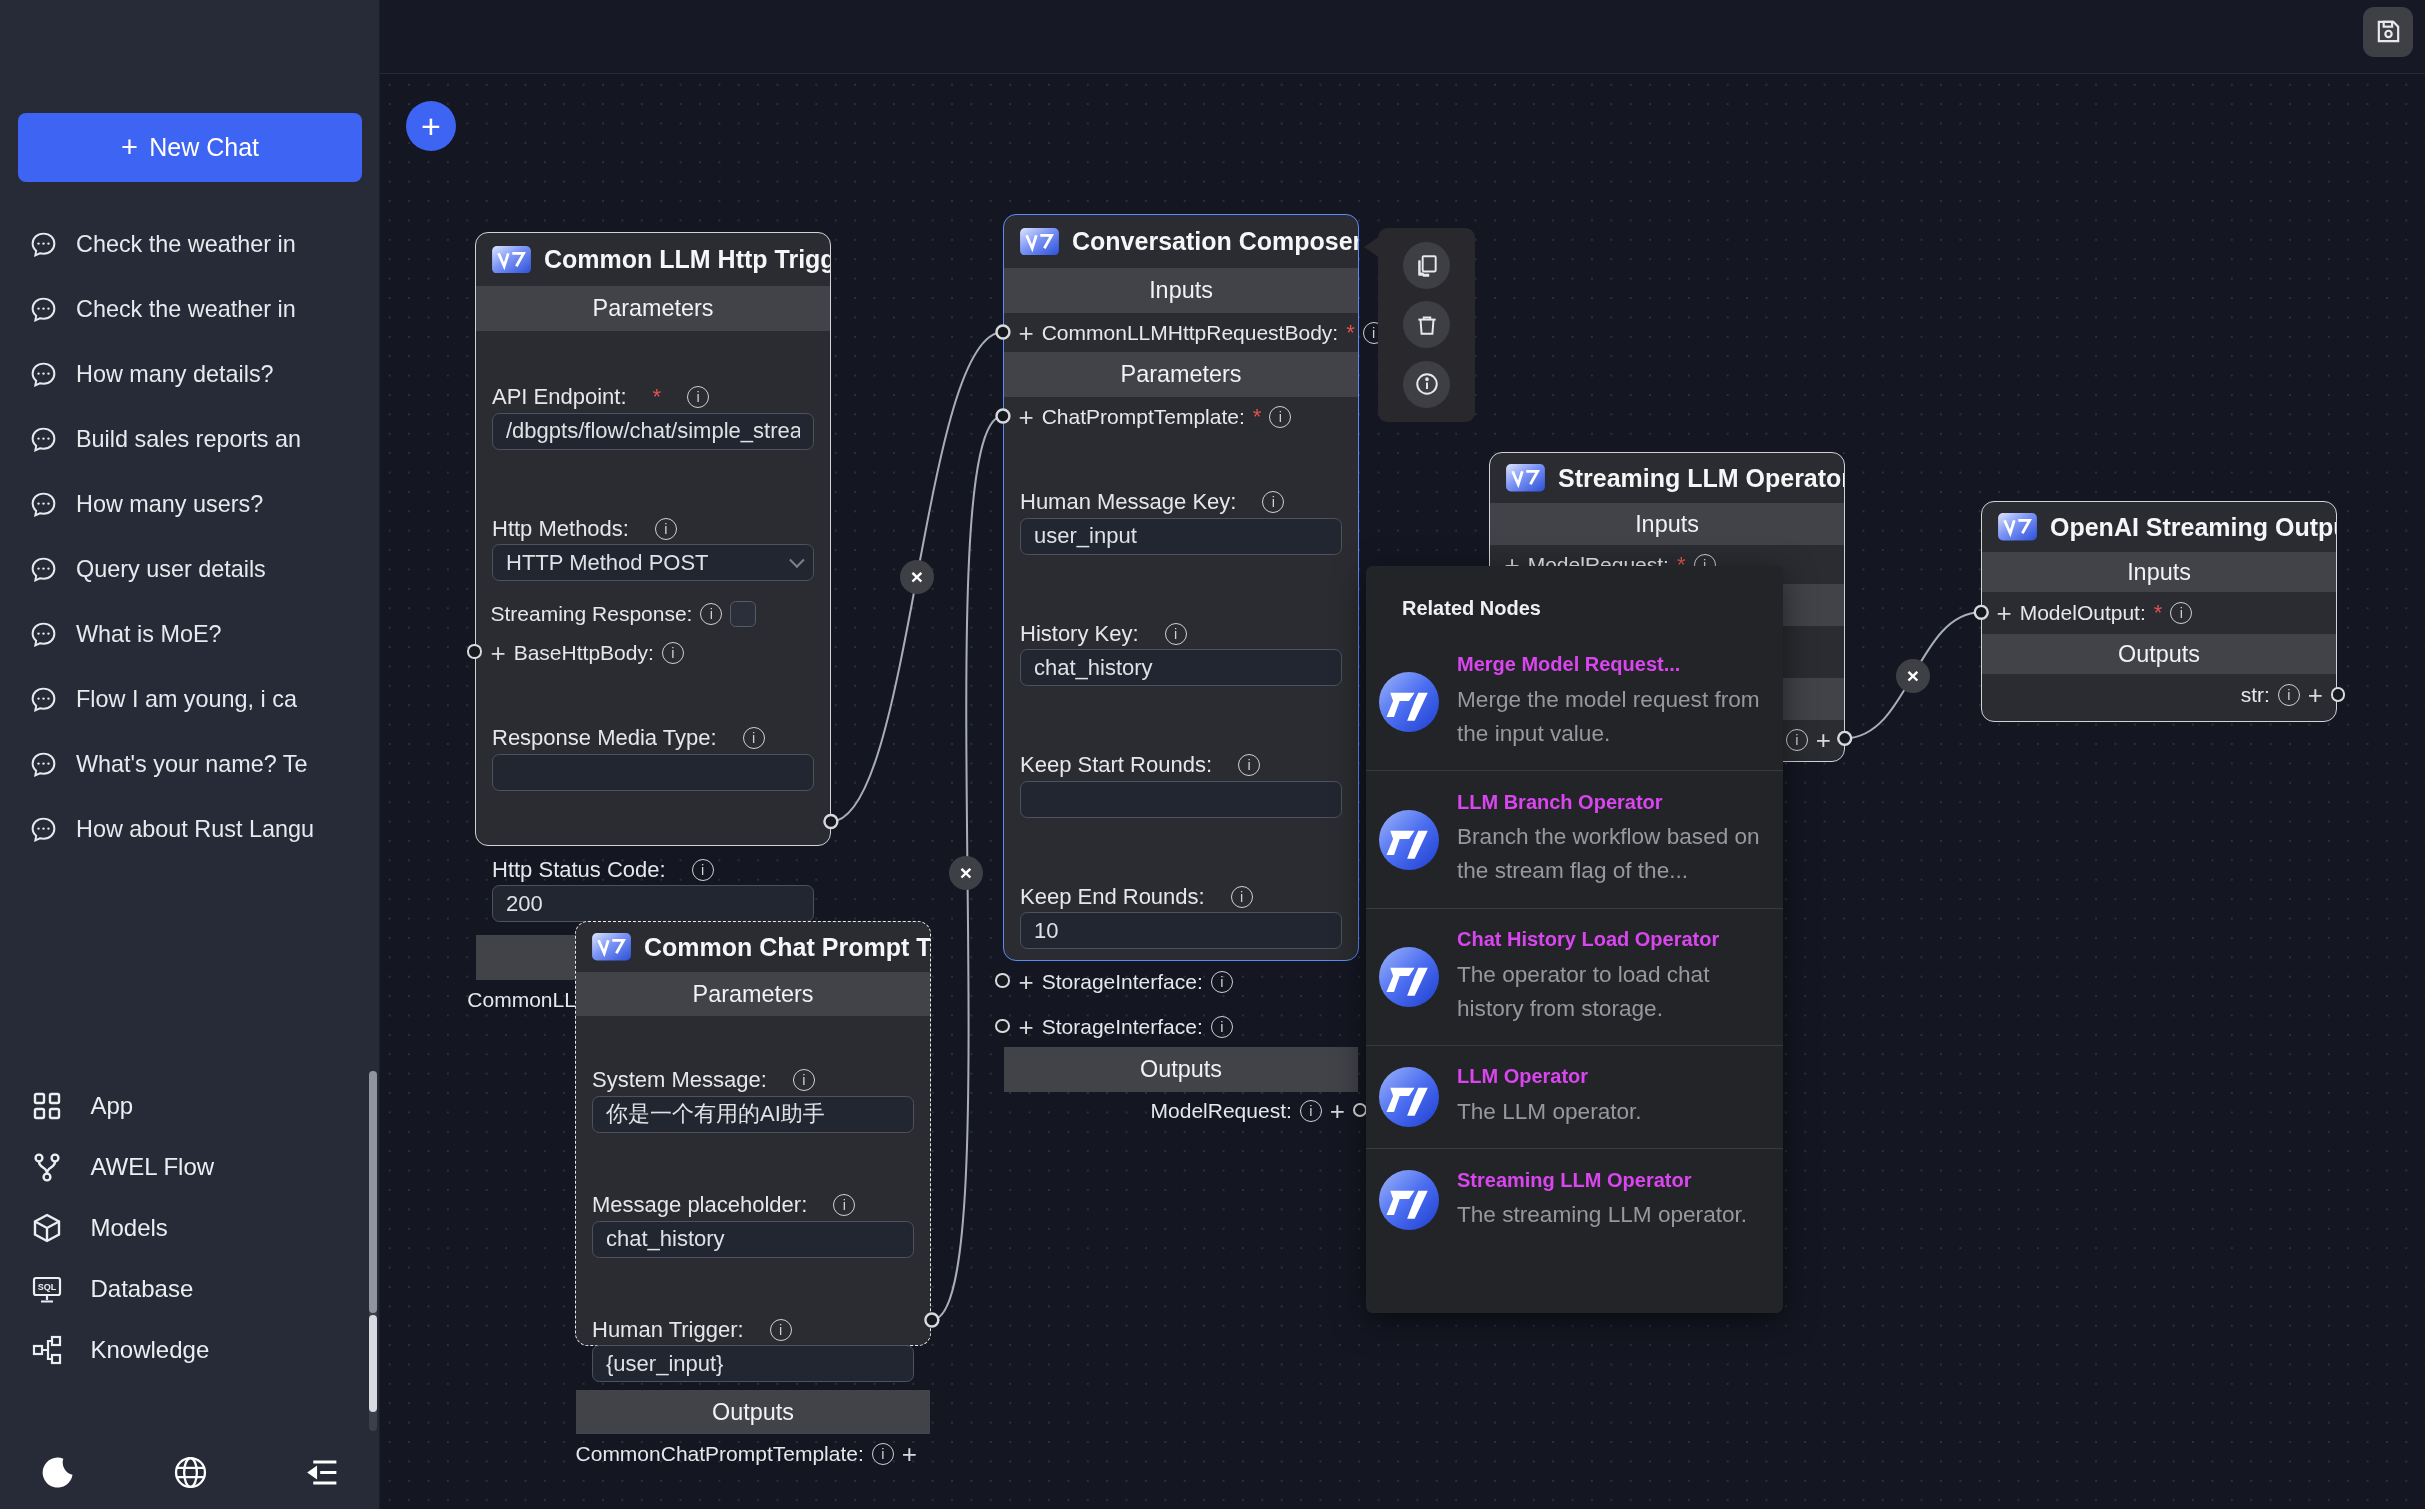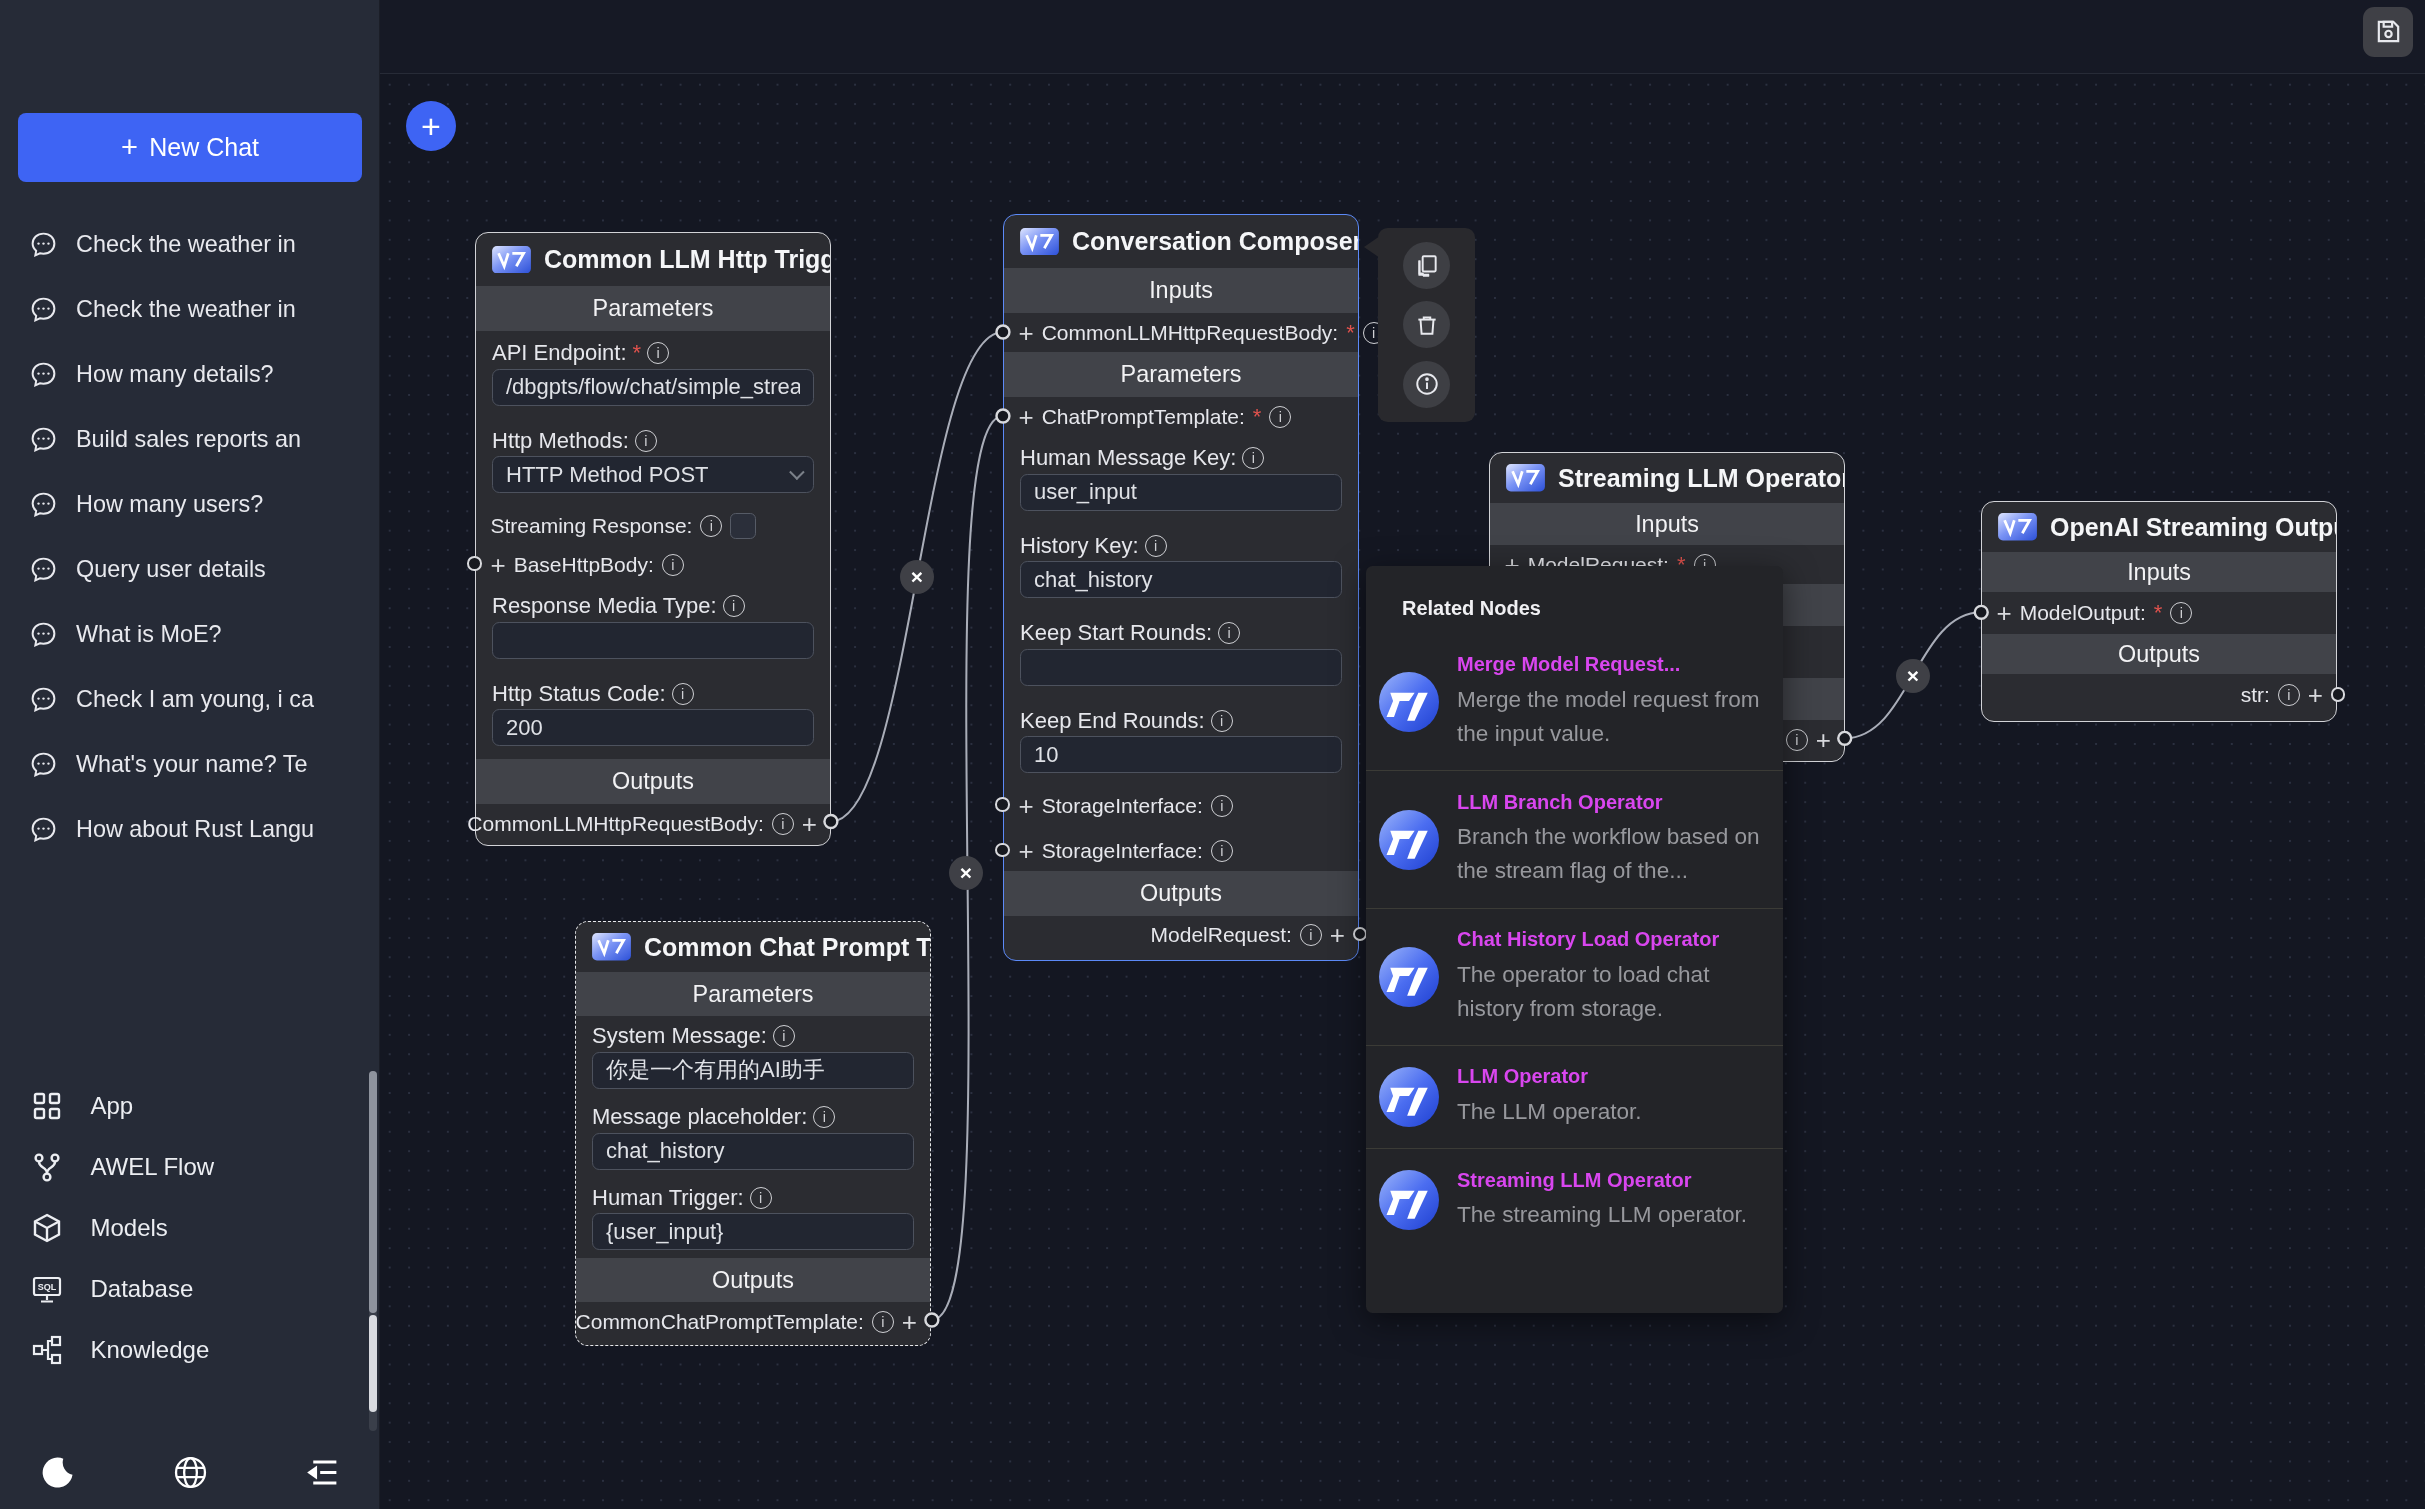--- a/index.html
+++ b/index.html
@@ -43,21 +43,21 @@
   .node { position:absolute; background:#2b2c31; border:1.6px solid #d2d3d7; border-radius:13px; z-index:3; }
   .node.selected { border-color:#5c8af8; }
   .node.dashed { border:1.6px dashed #e8e9ec; }
   .nhead { display:flex; align-items:center; gap:13px; padding:0 16px; color:#f5f6f8; font-size:25px; font-weight:bold; white-space:nowrap; overflow:hidden; }
   .badge { width:39px; height:27.5px; flex:0 0 39px; }
   .bar { background:#414349; color:#f2f2f4; font-size:23.4px; font-weight:500; display:flex; align-items:center; justify-content:center; }
   .prow { display:flex; align-items:center; gap:8px; padding:0 14.5px; font-size:21px; color:#e6e7ec; position:relative; white-space:nowrap; }
   .orow { display:flex; align-items:center; justify-content:flex-end; gap:8px; padding:0 13px; font-size:21px; color:#e6e7ec; position:relative; white-space:nowrap; }
   .fg { padding:6.5px 16px 13px; }
   .fg.small { padding:4.8px 16px 8px; }
-  .flab { display:flex; align-items:center; gap:6px; font-size:22px; color:#e6e7ec; height:31px; white-space:nowrap; }
+  .flab { display:flex; align-items:center; gap:26px; font-size:22px; color:#e6e7ec; height:31px; white-space:nowrap;margin-top:44px; }
   .tin { width:100%; height:37px; background:#222631; border:1.6px solid #4d525e; border-radius:7.3px; color:#dfe1e6; font-size:22px; padding:0 13px; font-family:inherit; outline:none; }
   .sel { display:flex; align-items:center; justify-content:space-between; width:100%; height:37px; background:#222631; border:1.6px solid #4d525e; border-radius:7.3px; color:#dfe1e6; font-size:22px; padding:0 13px; cursor:pointer; }
   .chev { width:11.3px; height:11.3px; border-right:2.4px solid #7b8089; border-bottom:2.4px solid #7b8089; transform:rotate(45deg) translateY(-3.2px); }
   .info { width:22px; height:22px; flex:0 0 22px; border:1.6px solid #cfd0d4; border-radius:50%; display:inline-flex; align-items:center; justify-content:center; font-size:14.5px; color:#cfd0d4; cursor:pointer; }
   .info::before { content:"i"; }
   .req { color:#e0524d; font-size:22px; }
   .plus { color:#d8d9dd; font-size:26px; font-weight:300; line-height:0; cursor:pointer; }
   .checkbox { width:26px; height:26px; border:1.6px solid #565b66; border-radius:5.7px; background:#2b2f3a; cursor:pointer; }
   .port { position:absolute; width:14.5px; height:14.5px; border:2.4px solid #d8d9dd; border-radius:50%; background:#17191f; z-index:7; }
   .grow { height:52px; }
@@ -525,21 +525,21 @@
         </div>
       <div class="chat-item">
           <span class="cicon">
             <svg viewBox="0 0 32 32" fill="none" stroke="#e8e9ee" stroke-width="2.2">
               <path d="M16 4 C9 4 4 9 4 15 c0 3.2 1.5 6 3.9 8 L7 28 l5-2.3 c1.3 .4 2.6 .5 4 .5 7 0 12-5 12-11.2 S23 4 16 4 Z"></path>
               <circle cx="10.5" cy="15" r="1.3" fill="#e8e9ee" stroke="none"></circle>
               <circle cx="16" cy="15" r="1.3" fill="#e8e9ee" stroke="none"></circle>
               <circle cx="21.5" cy="15" r="1.3" fill="#e8e9ee" stroke="none"></circle>
             </svg>
           </span>
-          <span class="ctext">Check I am young, i ca</span>
+          <span class="ctext">Flow I am young, i ca</span>
         </div>
       <div class="chat-item">
           <span class="cicon">
             <svg viewBox="0 0 32 32" fill="none" stroke="#e8e9ee" stroke-width="2.2">
               <path d="M16 4 C9 4 4 9 4 15 c0 3.2 1.5 6 3.9 8 L7 28 l5-2.3 c1.3 .4 2.6 .5 4 .5 7 0 12-5 12-11.2 S23 4 16 4 Z"></path>
               <circle cx="10.5" cy="15" r="1.3" fill="#e8e9ee" stroke="none"></circle>
               <circle cx="16" cy="15" r="1.3" fill="#e8e9ee" stroke="none"></circle>
               <circle cx="21.5" cy="15" r="1.3" fill="#e8e9ee" stroke="none"></circle>
             </svg>
           </span>

